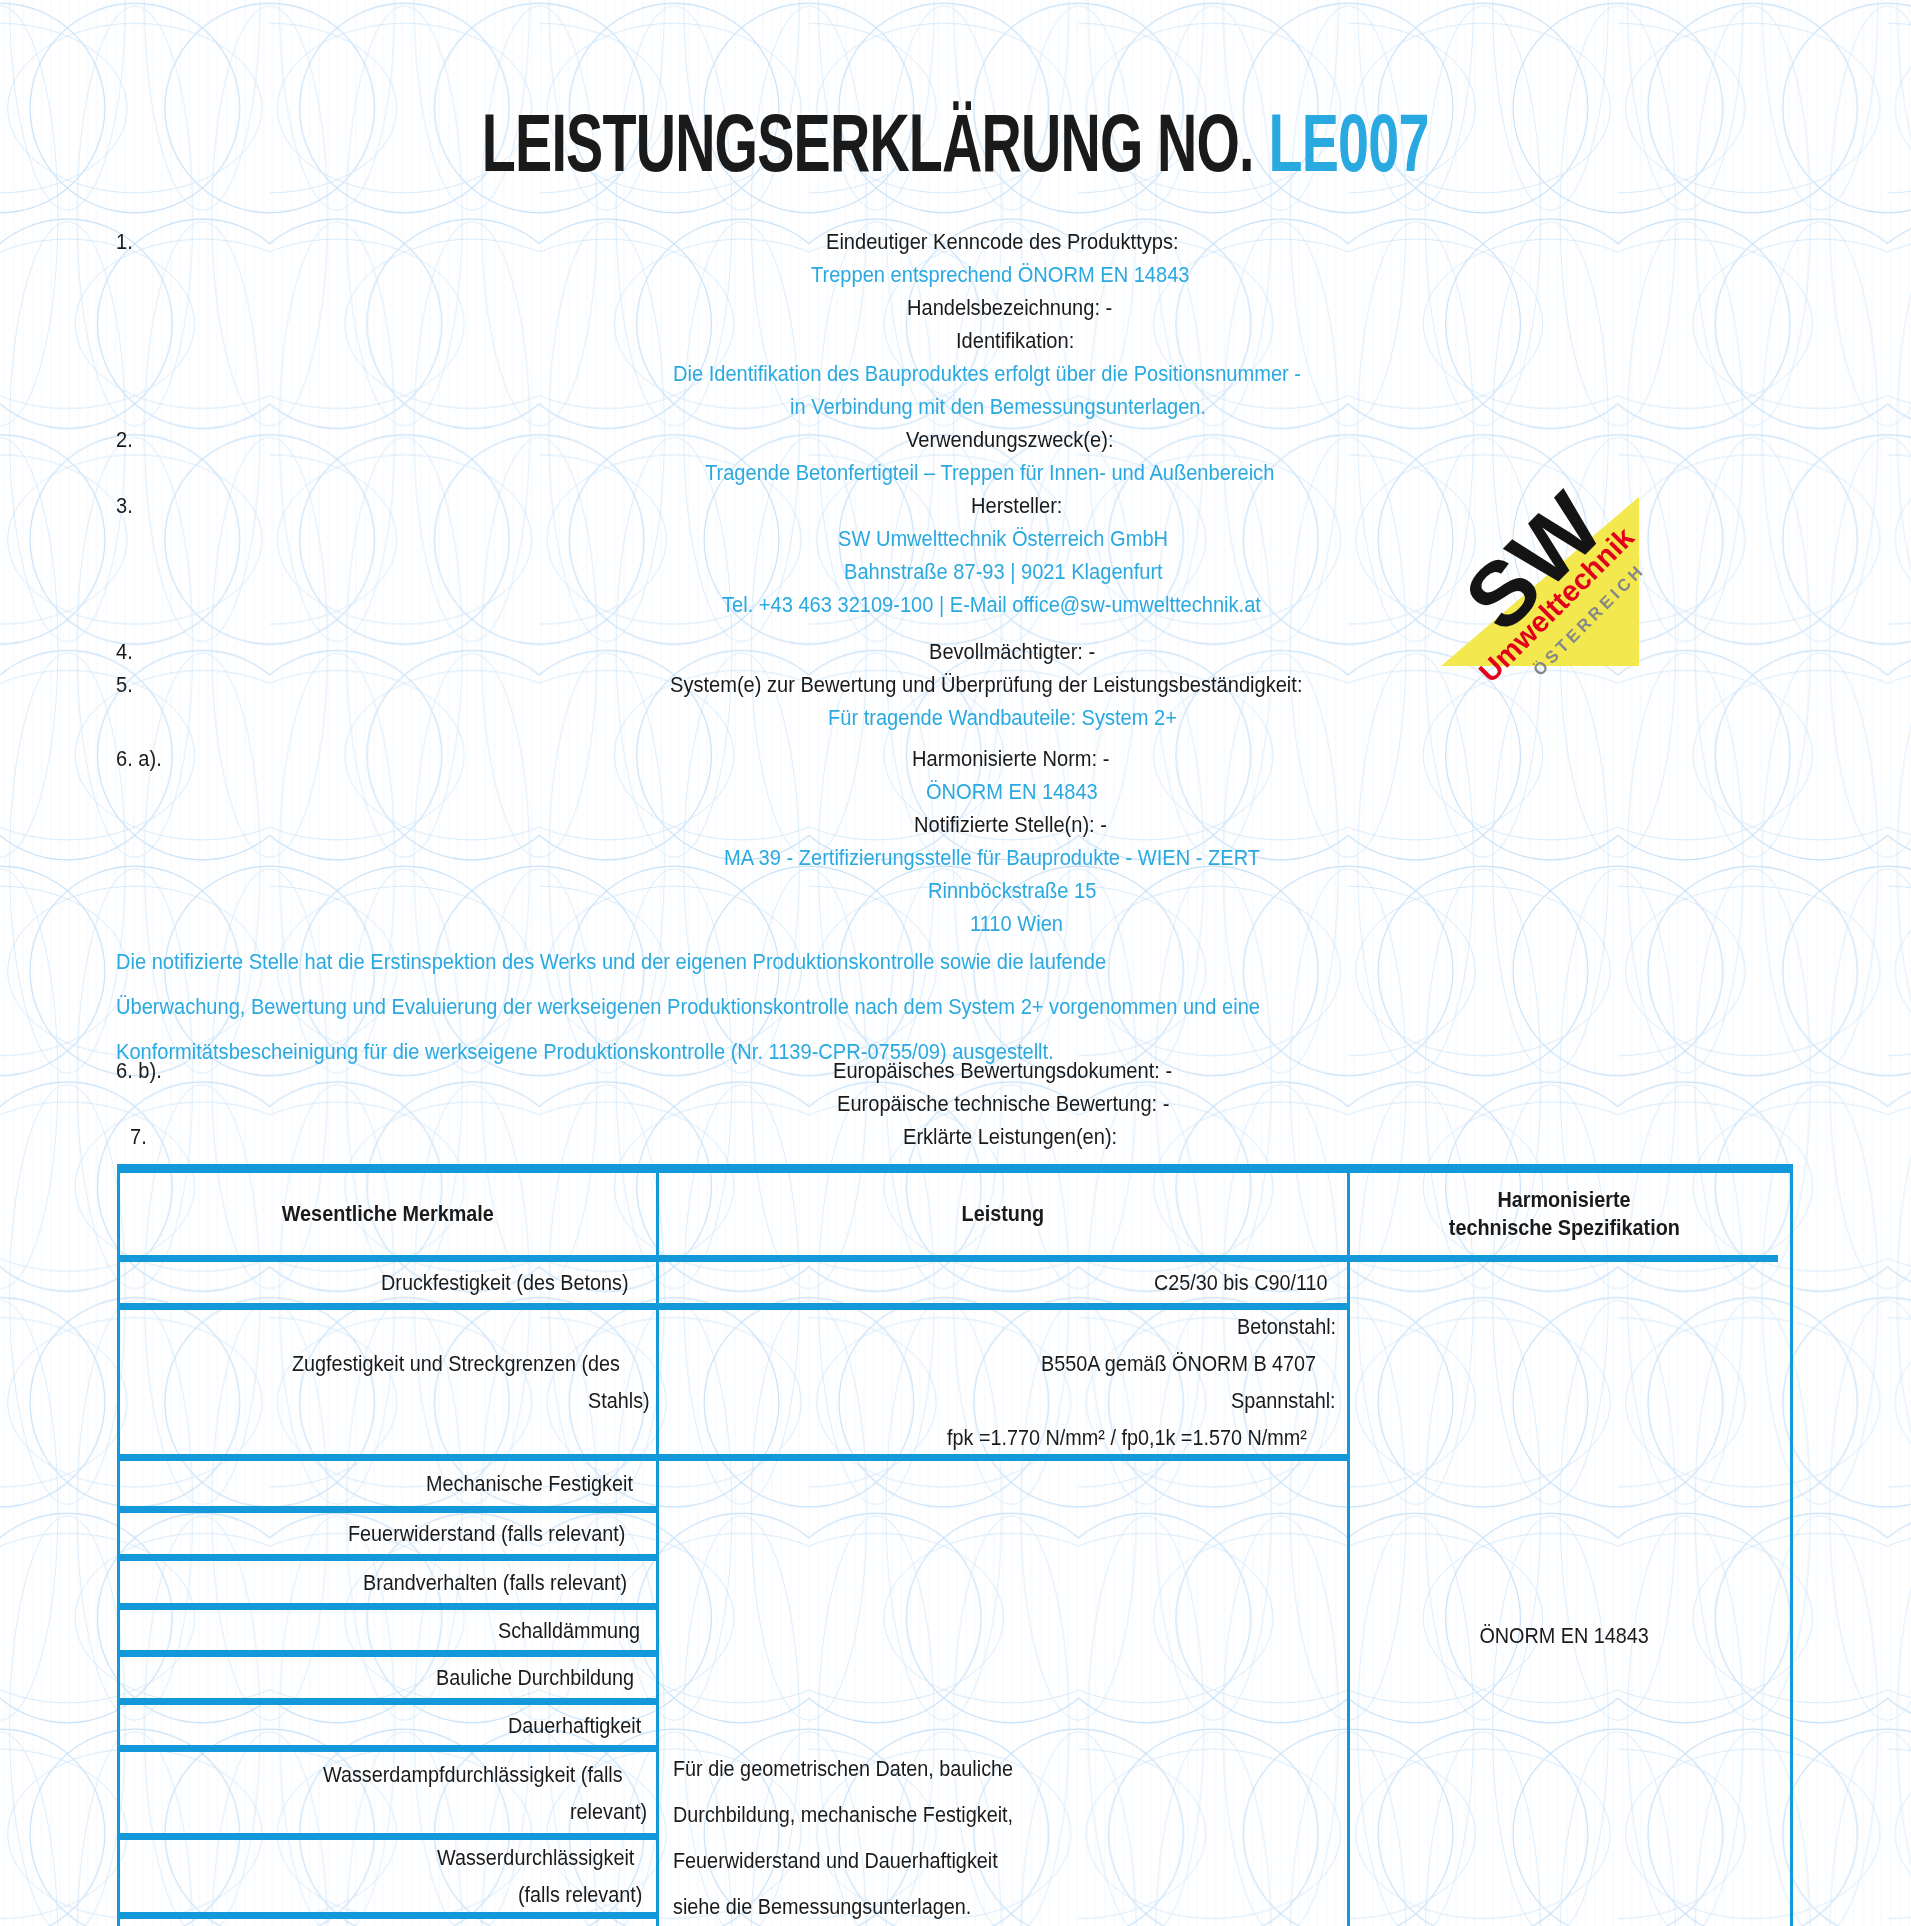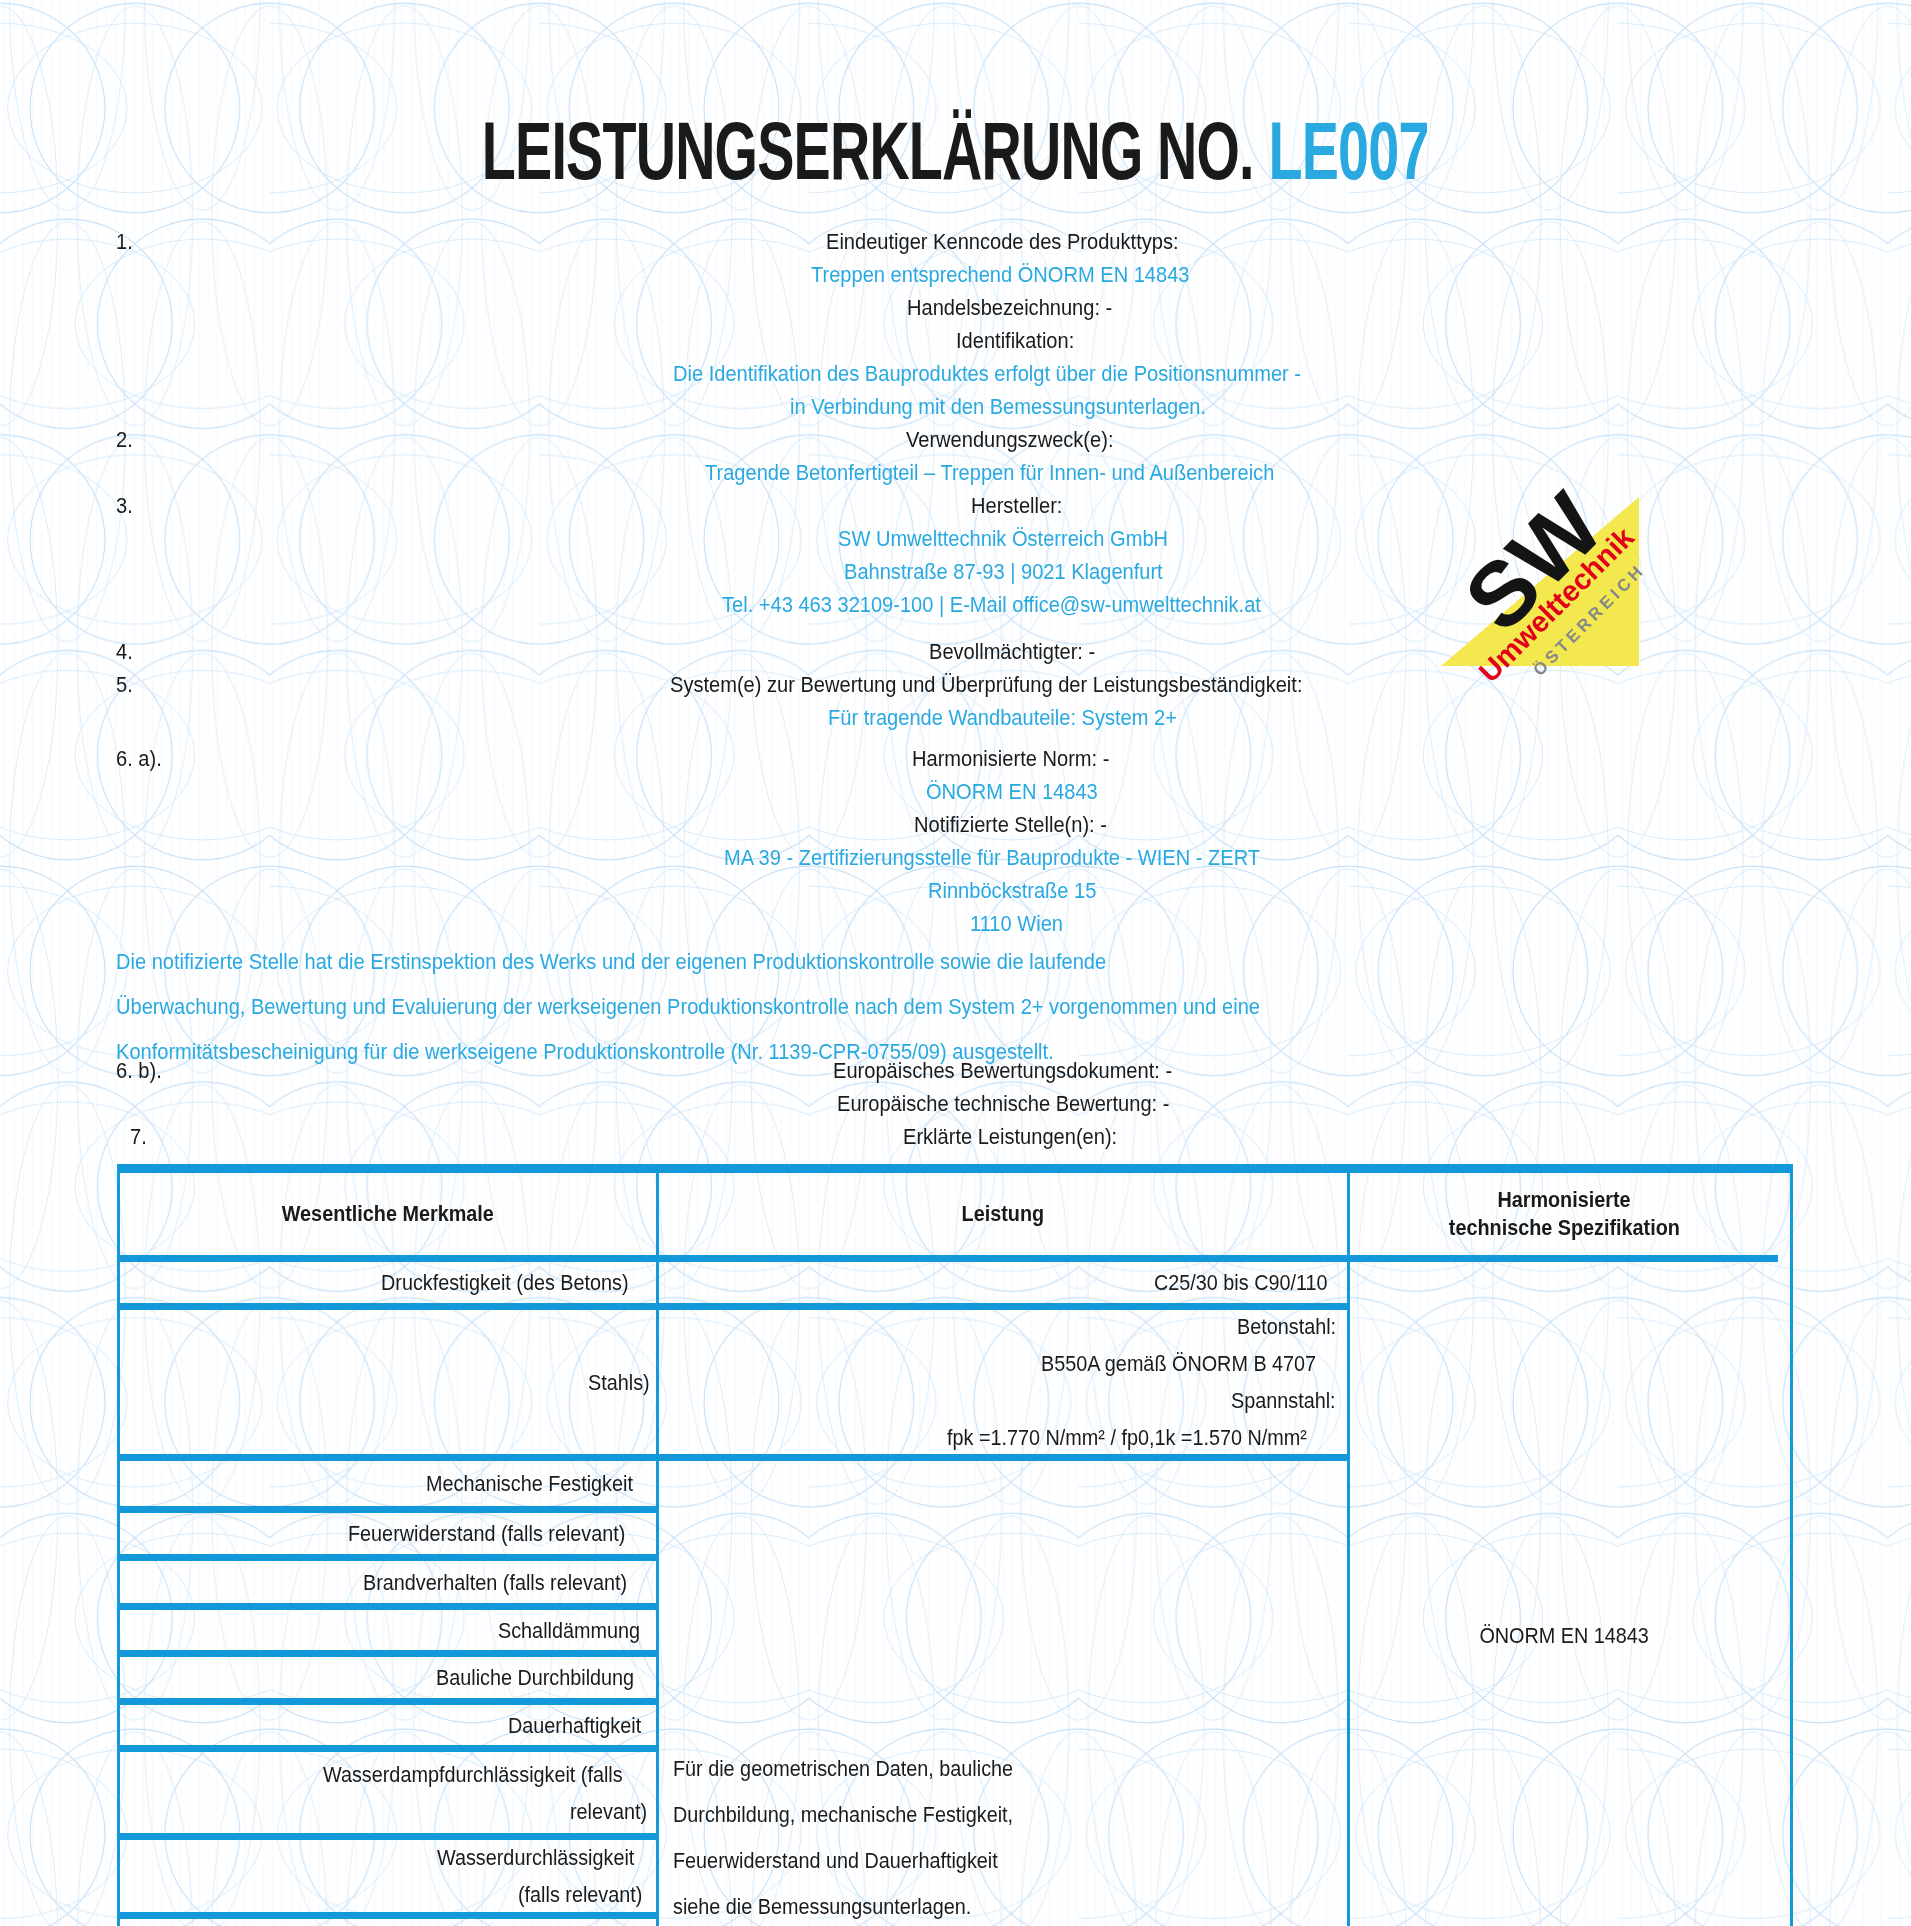--- a/index.html
+++ b/index.html
@@ -12,21 +12,21 @@
     overflow:hidden;
   }
   .bg-svg{position:absolute;left:0;top:0;z-index:0;}
   .layer{position:absolute;z-index:2;}
 
   
   .cx{display:inline-block;transform:scaleX(.9);transform-origin:0 50%;white-space:nowrap;}
   .cxc{display:inline-block;transform:scaleX(.9);transform-origin:50% 50%;white-space:nowrap;}
 
   
-  .title-wrap{position:absolute;top:96px;left:0;width:100%;text-align:center;z-index:2;margin-top:8px;}
+  .title-wrap{position:absolute;top:96px;left:0;width:100%;text-align:center;z-index:2;}
   .title-inner{
     display:inline-block;transform:scaleX(.68);transform-origin:50% 50%;
     font-size:82px;font-weight:700;letter-spacing:-1.2px;white-space:nowrap;
   }
   .title-no{color:#29A9E0;}
 
   
   .list{width:1695px;font-size:22.3px;}
   .row{display:grid;grid-template-columns:116px 1fr;height:33px;line-height:33px;}
   .row .num{white-space:nowrap;}
@@ -253,20 +253,21 @@
     </div>
 
     <div class="td cell bb br" style="grid-column:1;grid-row:2;">
       <div><span class="cx">Druckfestigkeit (des Betons)</span></div>
     </div>
     <div class="td cell bb br" style="grid-column:2;grid-row:2;">
       <div><span class="cx">C25/30 bis C90/110</span></div>
     </div>
 
     <div class="td cell bb br" style="grid-column:1;grid-row:3;">
+      <div><span class="cx">Zugfestigkeit und Streckgrenzen (des</span></div>
       <div><span class="cx">Stahls)</span></div>
     </div>
     <div class="td cell bb br" style="grid-column:2;grid-row:3;">
       <div><span class="cx">Betonstahl:</span></div>
       <div><span class="cx">B550A gemäß ÖNORM B 4707</span></div>
       <div><span class="cx">Spannstahl:</span></div>
       <div><span class="cx">fpk =1.770 N/mm² / fp0,1k =1.570 N/mm²</span></div>
     </div>
 
     <div class="td cell-merged2 br span-c2">

